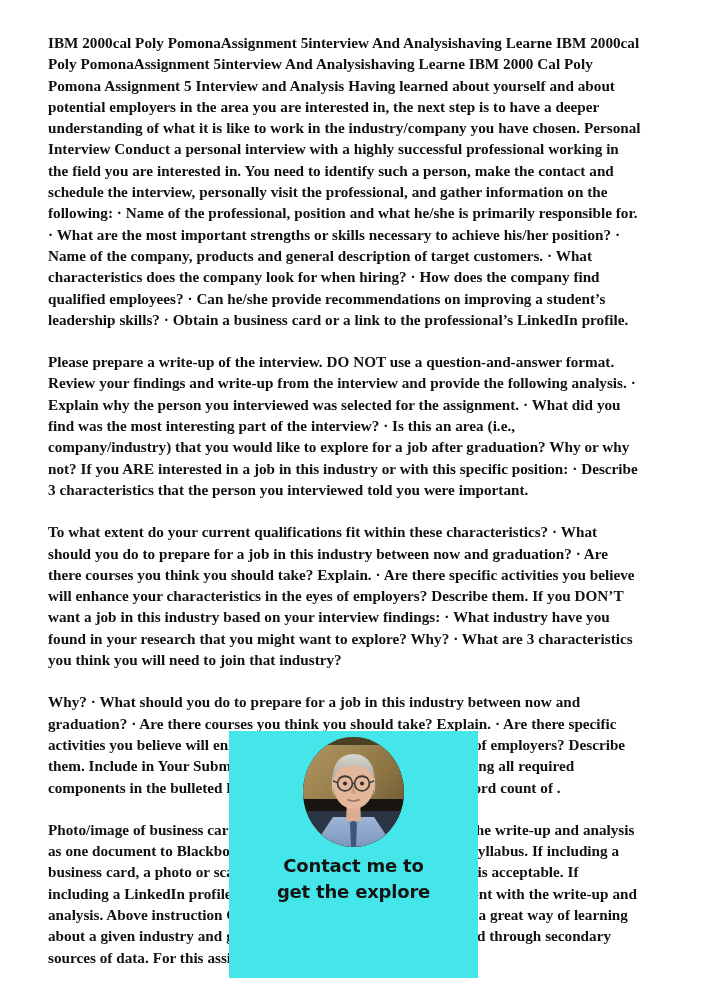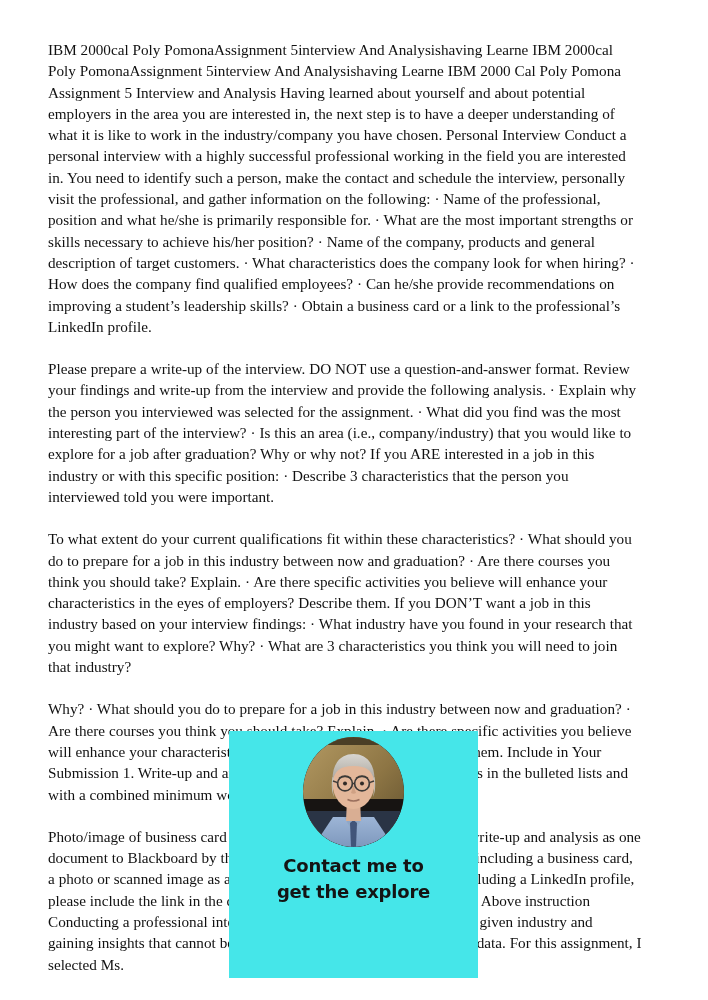--- a/index.html
+++ b/index.html
@@ -17,22 +17,23 @@
 
   #page {
     position: absolute;
     inset: 0;
     background: #ffffff;
   }
 
   .doc-body {
     position: absolute;
     left: 48px;
-    top: 39px;
+    top: 32px;
     width: 594px;
+    font-weight: bold;
   }
 
   .para {
     margin: 0 0 21px 0;
     font-size: 15.2px;
     line-height: 21.3px;
     color: #111111;
     text-align: left;
     font-family: "Liberation Serif", "DejaVu Serif", serif;
     word-spacing: 0.1px;

